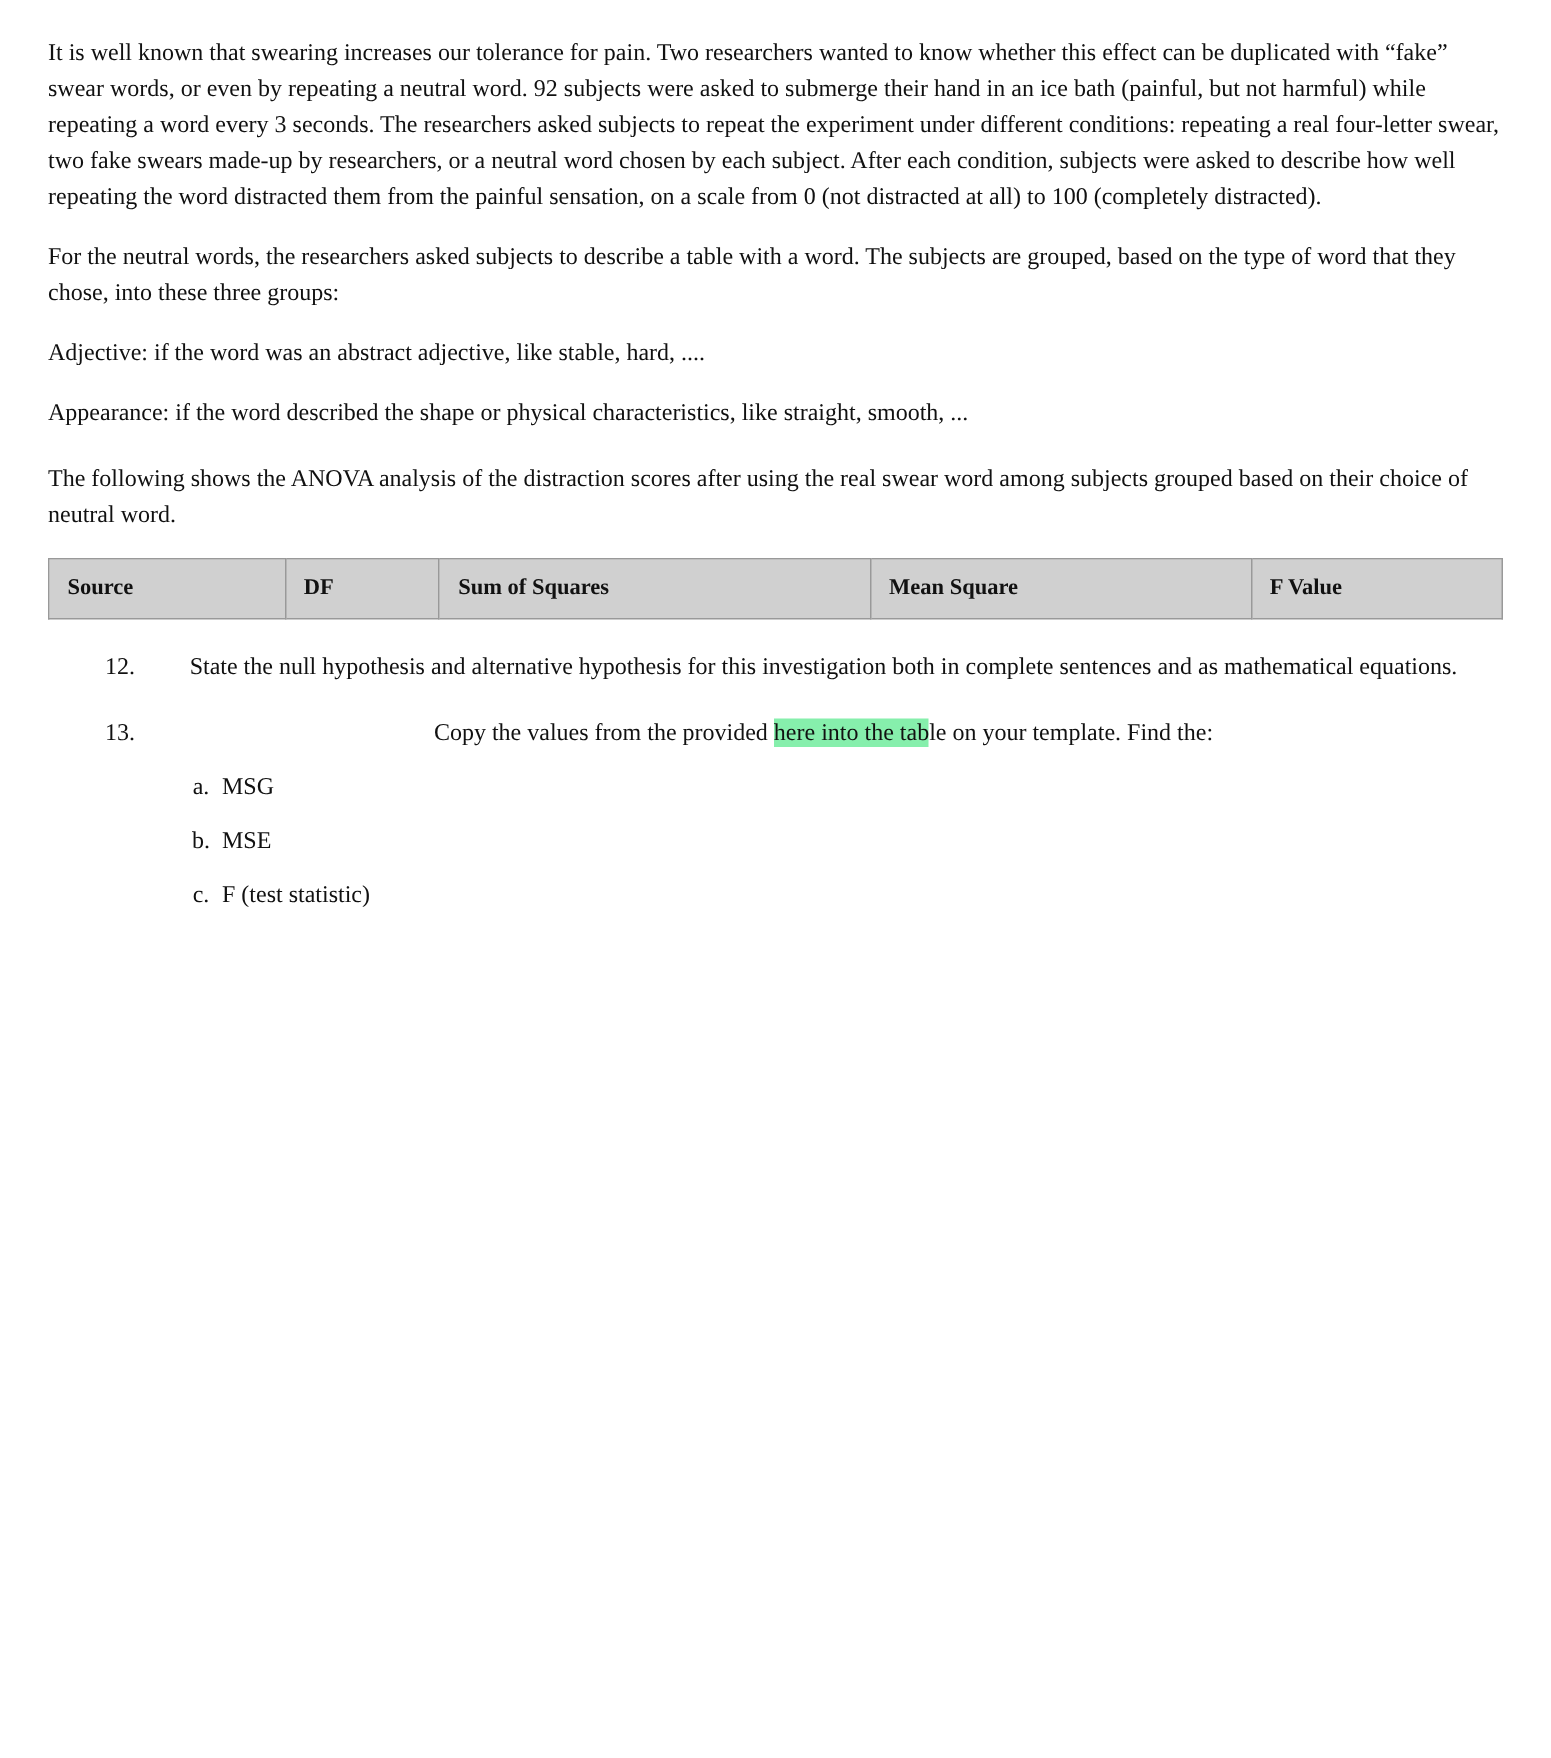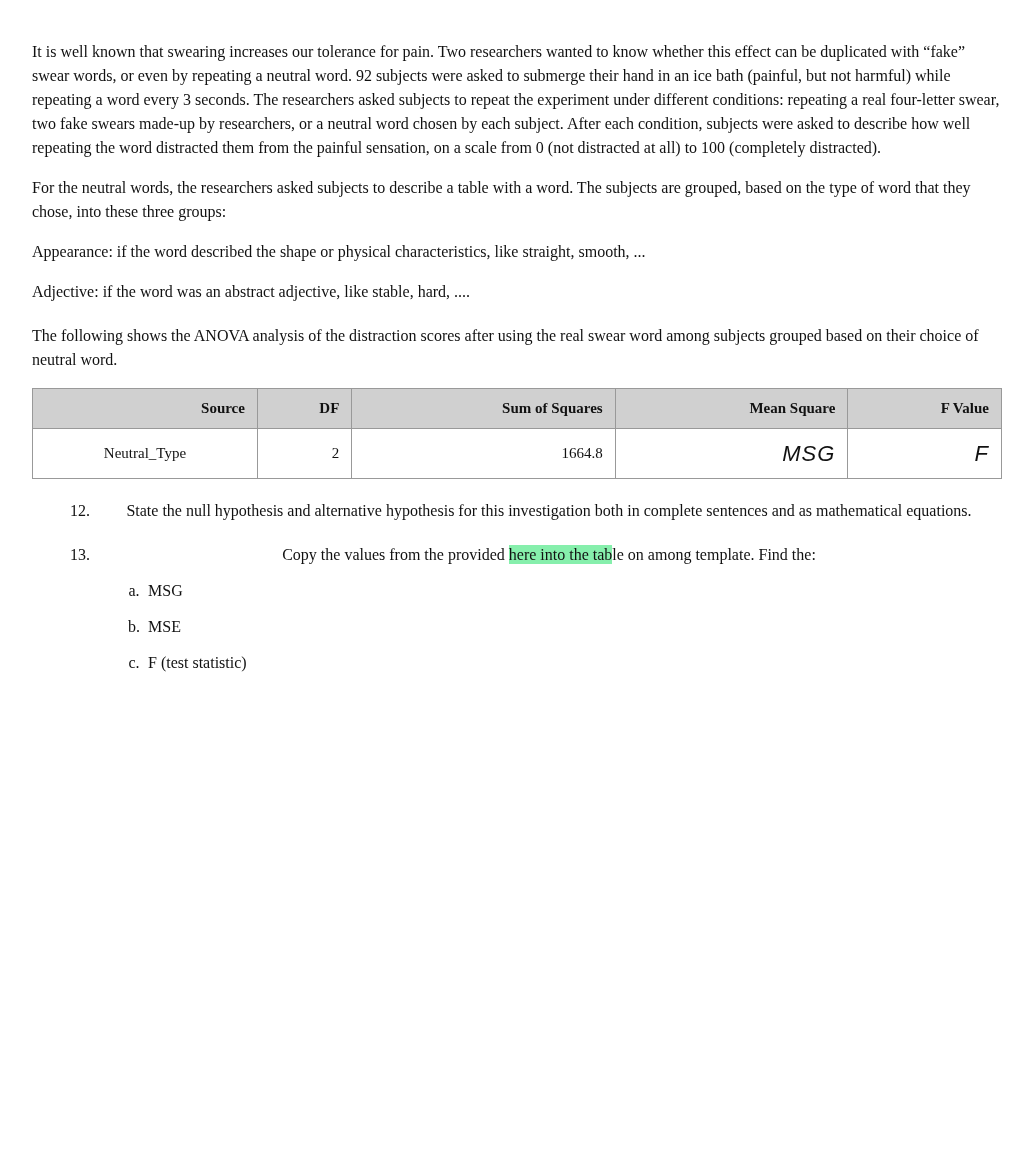--- a/index.html
+++ b/index.html
@@ -7,35 +7,34 @@
       font-family: Georgia, 'Times New Roman', serif;
       font-size: 16px;
       line-height: 1.5;
       color: #111;
       background: #fff;
       padding: 24px 32px;
       max-width: 1034px;
     }
     .paragraph {
       margin-bottom: 16px;
-      margin-top: 16px;
     }
     .paragraph-group {
       margin-bottom: 20px;
     }
     .anova-table {
       width: 100%;
       border-collapse: collapse;
       margin: 16px 0 20px 0;
       font-size: 15px;
     }
     .anova-table th, .anova-table td {
       border: 1px solid #999;
       padding: 8px 12px;
-      text-align: right;
+      text-align: left;
       vertical-align: middle;
     }
     .anova-table th {
       background-color: #d0d0d0;
       font-weight: bold;
     }
     .anova-table td:first-child {
       text-align: center;
     }
     .anova-table .handwritten {
@@ -78,69 +77,58 @@
 <div class="paragraph">
   <span>It is well known that swearing increases our tolerance for pain. Two researchers wanted to know whether this effect can be duplicated with “fake” swear words, or even by repeating a neutral word. 92 subjects were asked to submerge their hand in an ice bath (painful, but not harmful) while repeating a word every 3 seconds. The researchers asked subjects to repeat the experiment under different conditions: repeating a real four-letter swear, two fake swears made-up by researchers, or a neutral word chosen by each subject. After each condition, subjects were asked to describe how well repeating the word distracted them from the painful sensation, on a scale from 0 (not distracted at all) to 100 (completely distracted).</span>
 </div>
 
 <div class="paragraph">
   <span>For the neutral words, the researchers asked subjects to describe a table with a word. The subjects are grouped, based on the type of word that they chose, into these three groups:</span>
 </div>
 
 <div class="paragraph-group">
   <div class="paragraph">
-    <span>Appearance: if the word described the shape or physical characteristics, like straight, smooth, ...</span>
+    <span>Adjective: if the word was an abstract adjective, like stable, hard, ....</span>
   </div>
   <div class="paragraph">
-    <span>Adjective: if the word was an abstract adjective, like stable, hard, ....</span>
+    <span>Appearance: if the word described the shape or physical characteristics, like straight, smooth, ...</span>
   </div>
 </div>
 
 <div class="paragraph">
   <span>The following shows the ANOVA analysis of the distraction scores after using the real swear word among subjects grouped based on their choice of neutral word.</span>
 </div>
 
 <table class="anova-table">
   <thead>
     <tr>
       <th><span>Source</span></th>
       <th><span>DF</span></th>
       <th><span>Sum of Squares</span></th>
       <th><span>Mean Square</span></th>
       <th><span>F Value</span></th>
     </tr>
   </thead>
   <tbody>
-    <tr>
-      <td>Neutral_Type</td>
-      <td>2</td>
-      <td>1664.8</td>
-      <td>
-        <span class="handwritten">MSG</span>
-      </td>
-      <td>
-        <span class="handwritten">F</span>
-      </td>
-    </tr>
   </tbody>
 </table>
 
 <div class="list-container">
 
   <div class="list-item-row">
     <div class="list-num">12.</div>
     <div class="list-content">
       <span>State the null hypothesis and alternative hypothesis for this investigation both in complete sentences and as mathematical equations.</span>
     </div>
   </div>
 
   <div class="list-item-row">
     <div class="list-num">13.</div>
     <div class="list-content">
-      <span>Copy the values from the provided </span><span class="highlight-blue">here into the tab</span><span>le on among template.  Find the:</span>
+      <span>Copy the values from the provided </span><span class="highlight-blue">here into the tab</span><span>le on your template.  Find the:</span>
       
       <div class="sub-item-row">
         <span class="sub-label">a.</span>
         <span>MSG</span>
       </div>
       <div class="sub-item-row">
         <span class="sub-label">b.</span>
         <span>MSE</span>
       </div>
       <div class="sub-item-row">

